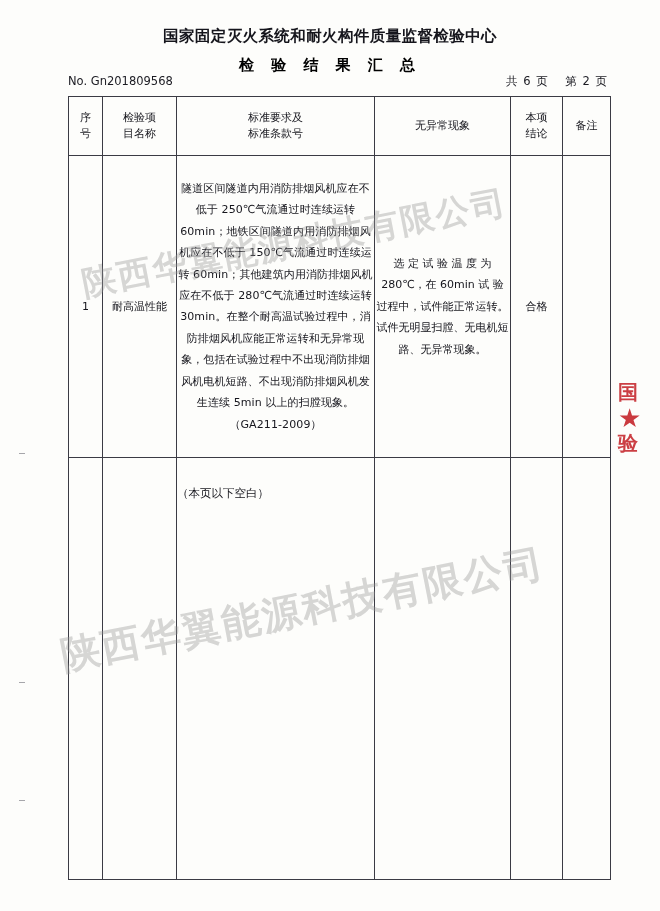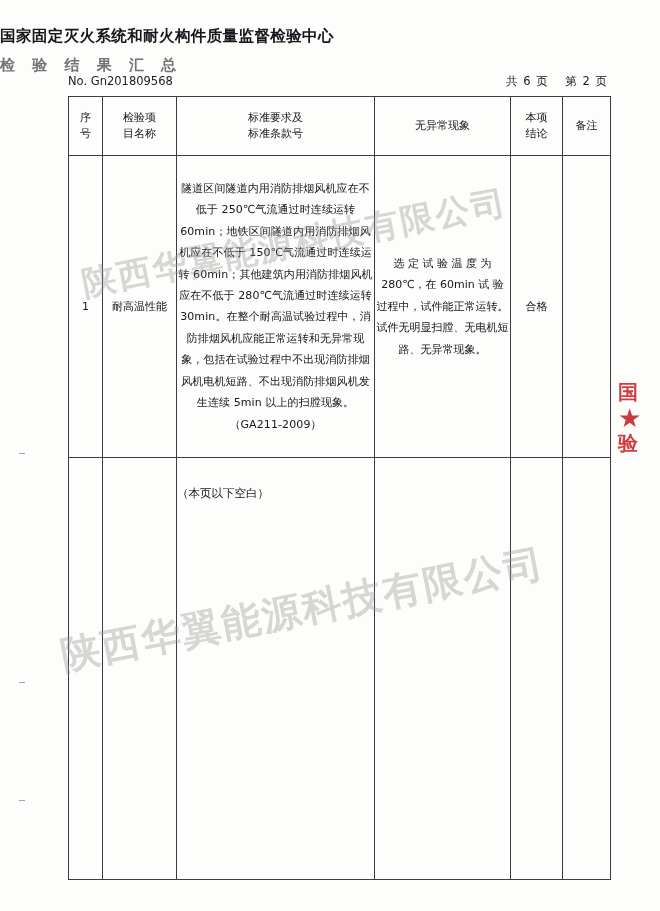--- a/index.html
+++ b/index.html
@@ -20,34 +20,34 @@
     inset: 0;
     background: #fdfdfb;
   }
 
   
   .header {
     position: absolute;
     left: 0;
     right: 0;
     top: 26px;
-    text-align: left;
+    text-align: center;
   }
   .title-main {
     font-size: 15.5px;
     font-weight: bold;
     letter-spacing: 0.4px;
     color: #15151c;
   }
   .title-sub {
     margin-top: 9px;
     font-size: 15px;
     font-weight: bold;
     letter-spacing: 6px;
-    color: #737373;
+    color: #000000;
   }
 
   .meta-row {
     position: absolute;
     left: 68px;
     right: 52px;
     top: 74px;
     display: flex;
     justify-content: space-between;
     align-items: baseline;

